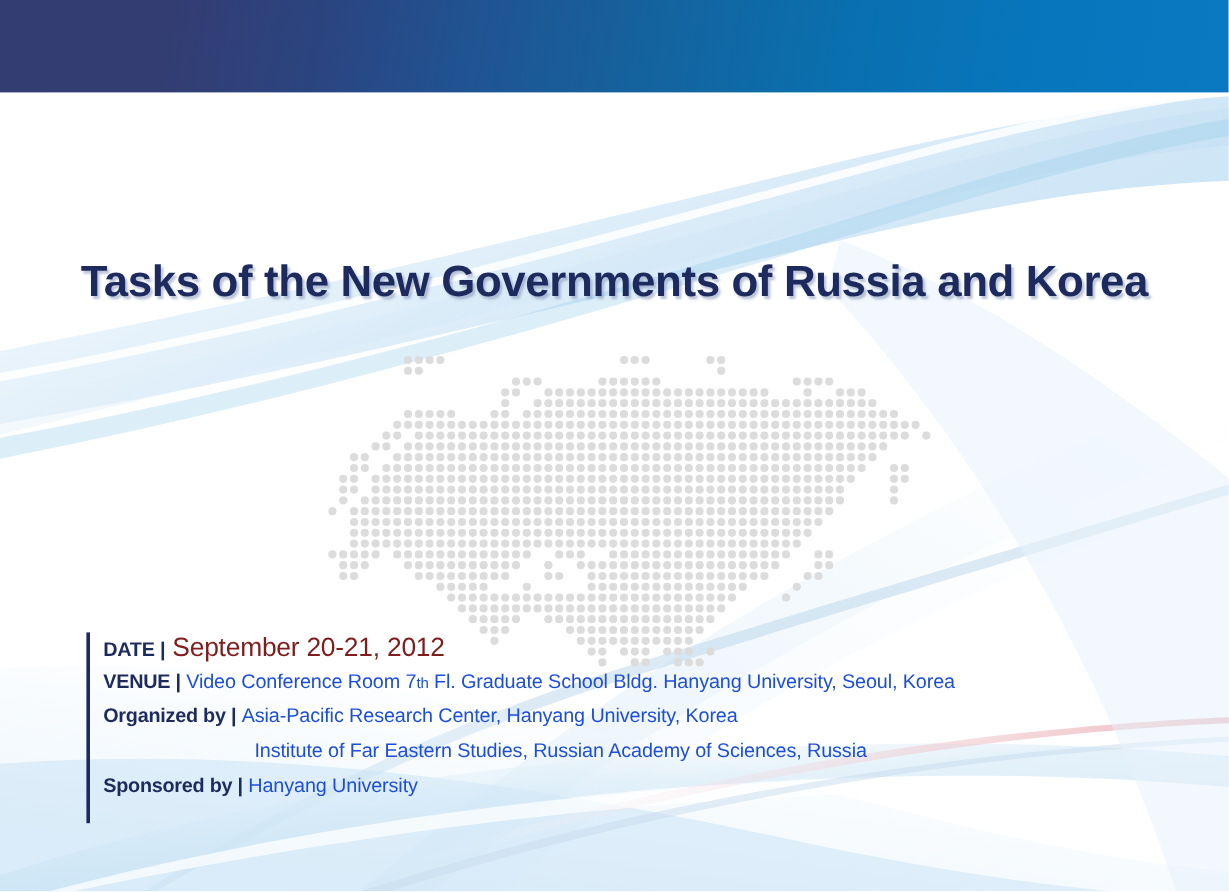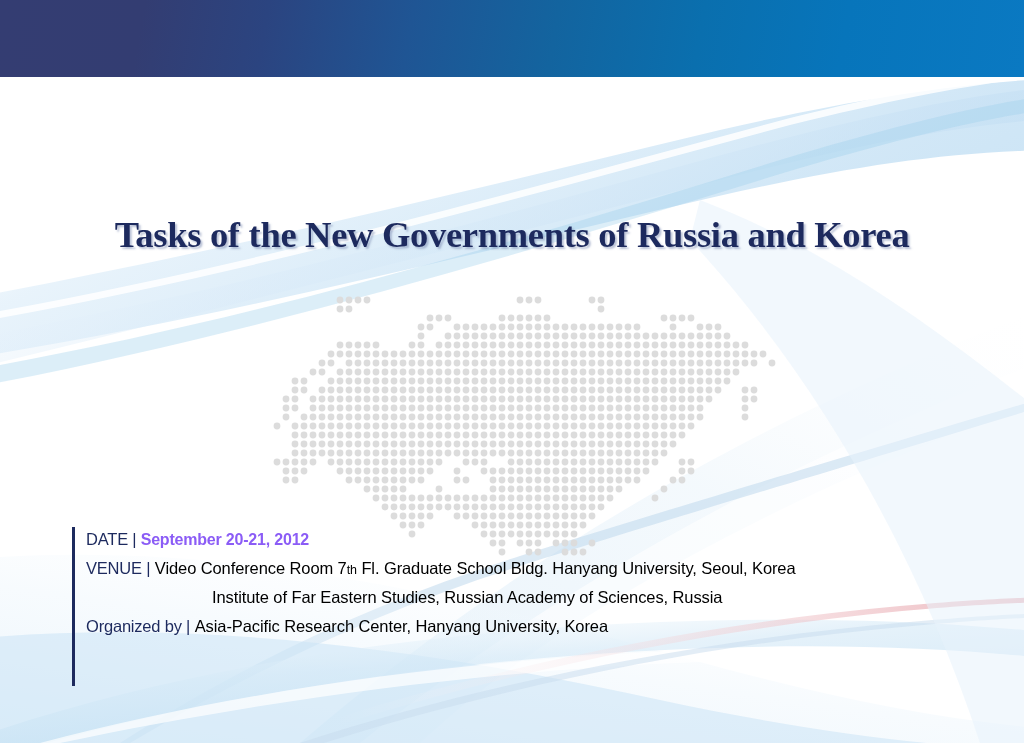--- a/index.html
+++ b/index.html
@@ -72,21 +72,21 @@
     top: 212px;
     width: 1024px;
     text-align: center;
     z-index: 20;
     color: #1d2a5e;
     font-size: 36.5px;
     font-weight: bold;
     line-height: 45px;
     letter-spacing: -0.3px;
     text-shadow: 2px 2px 2px rgba(120,135,175,0.50);
-    font-family: Liberation Serif, serif;
+    font-family: Liberation Sans, sans-serif;
   }
   #main-title .tline { display: block; }
 
   
   #info-block {
     position: absolute;
     left: 72px;
     top: 527px;
     z-index: 25;
   }
@@ -106,34 +106,34 @@
   }
   .info-row {
     display: block;
     white-space: nowrap;
     line-height: 29px;
     height: 29px;
   }
   .info-row.cont { padding-left: 126px; }
   .lbl {
     color: #1d2a5e;
-    font-weight: normal;
+    font-weight: bold;
     font-size: 16.5px;
     letter-spacing: -0.2px;
   }
   .val {
-    color: #000000;
+    color: #1d4ed8;
     font-weight: normal;
     font-size: 16.5px;
     letter-spacing: -0.1px;
   }
   .val-b {
-    color: #8b5cf6;
-    font-weight: bold;
-    font-size: 16px;
+    color: #7f1d1d;
+    font-weight: normal;
+    font-size: 22px;
     letter-spacing: -0.2px;
   }
   .val .ord, .val-b .ord {
     font-size: 12.5px;
   }
 </style>
 </head>
 <body>
 
 <div id="poster">
@@ -1185,22 +1185,23 @@
   </div>
 
   <div id="info-block">
     <div id="info-rule"></div>
     <div id="info-lines">
 
       <span class="info-row"><span class="lbl">DATE |</span><span class="val-b">&nbsp;<span>September 20-21, 2012</span></span></span>
 
       <span class="info-row"><span class="lbl">VENUE |</span><span class="val">&nbsp;<span>Video Conference Room 7</span><span class="ord">th</span><span> Fl. Graduate School Bldg. Hanyang University, Seoul, Korea</span></span></span>
 
+      <span class="info-row"><span class="lbl">Organized by |</span><span class="val">&nbsp;<span>Asia-Pacific Research Center, Hanyang University, Korea</span></span></span>
+
       <span class="info-row cont"><span class="val">Institute of Far Eastern Studies, Russian Academy of Sciences, Russia</span></span>
 
-      <span class="info-row"><span class="lbl">Organized by |</span><span class="val">&nbsp;<span>Asia-Pacific Research Center, Hanyang University, Korea</span></span></span>
-
+      <span class="info-row"><span class="lbl">Sponsored by |</span><span class="val">&nbsp;<span>Hanyang University</span></span></span>
 
 
     </div>
   </div>
 
 </div>
 
 </body></html>

